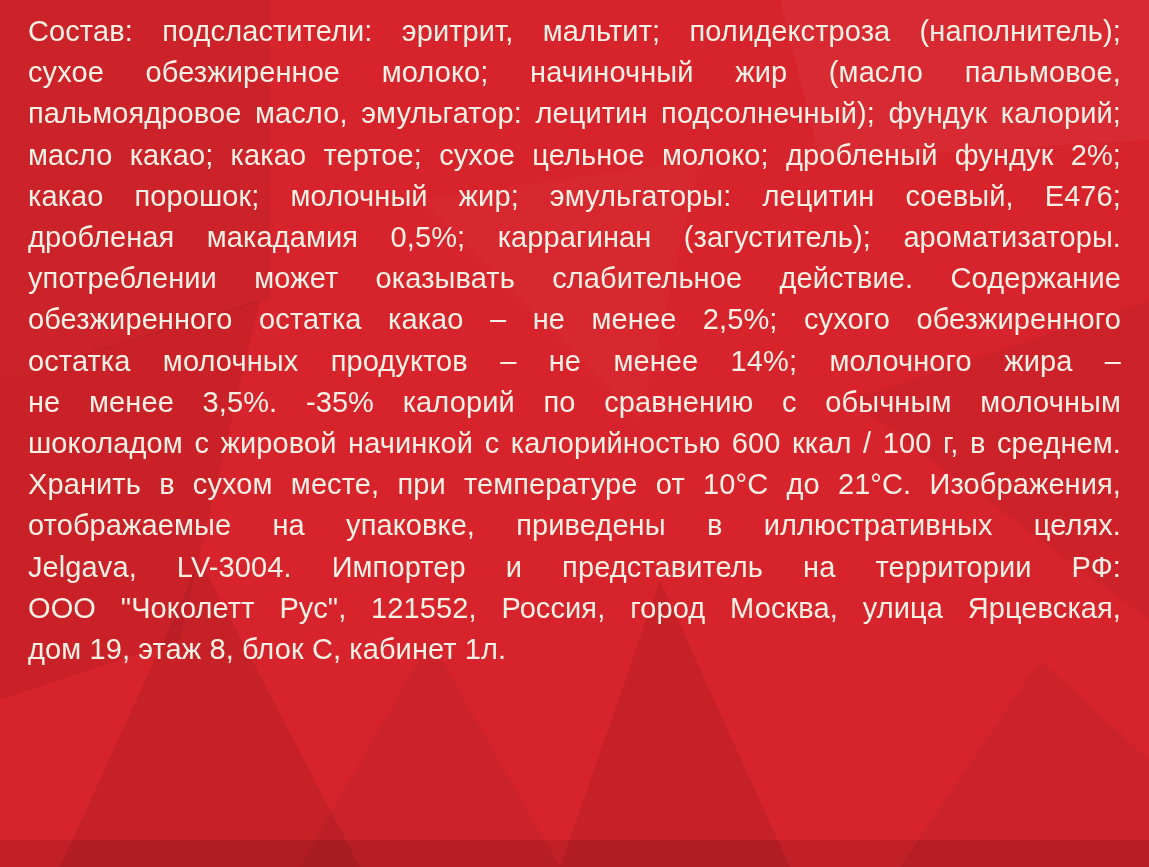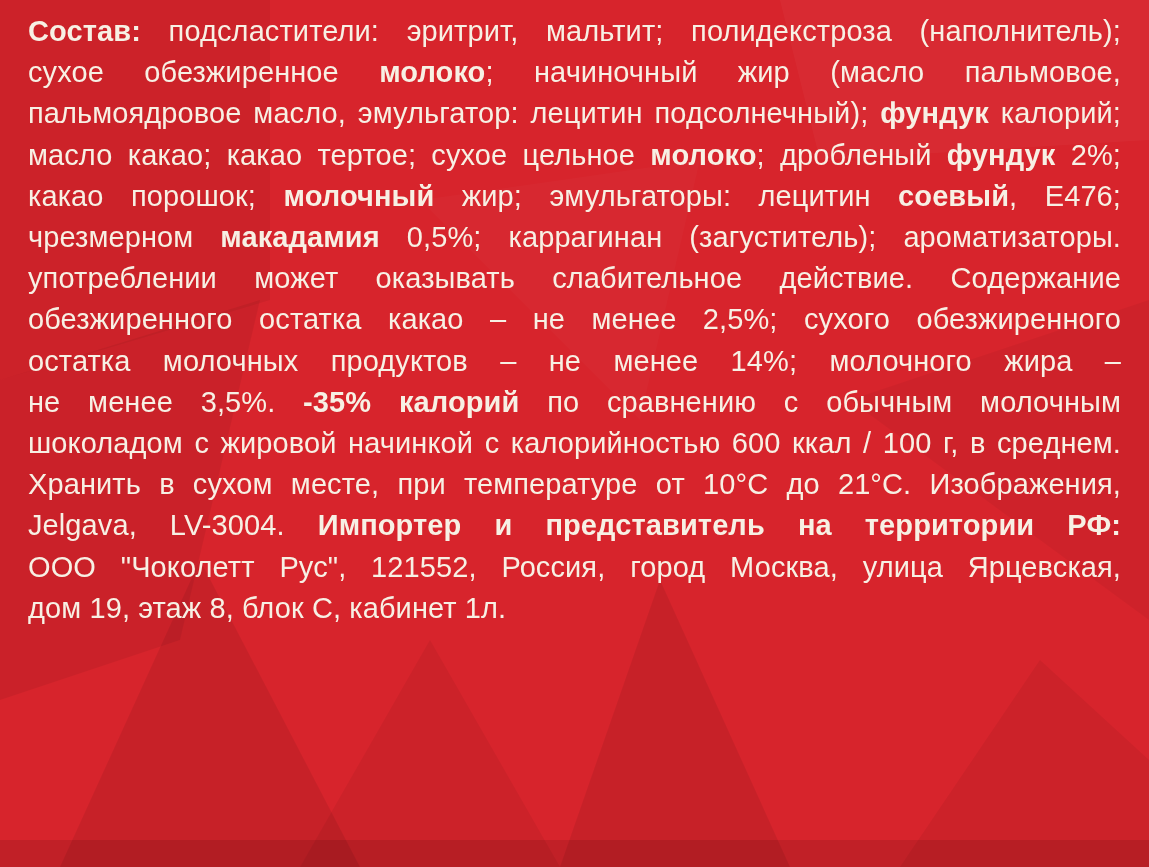--- a/index.html
+++ b/index.html
@@ -36,21 +36,21 @@
   .line {
     text-align: justify;
     text-align-last: justify;
     text-justify: inter-word;
     white-space: normal;
   }
   .line.no-just {
     text-align: center;
     text-align-last: left;
   }
-  .b { font-weight: 700; }
+  .b { font-weight: 400; }
 </style>
 </head>
 <body>
 
 <div class="label">
 
   <svg class="facets" viewBox="0 0 1149 867" preserveAspectRatio="none" aria-hidden="true">
 
     <polygon points="0,0 270,0 270,300 0,380" fill="#000000" opacity="0.05"></polygon>
     <polygon points="780,0 1149,0 1149,140 820,160" fill="#ffffff" opacity="0.03"></polygon>
@@ -63,25 +63,26 @@
     <polygon points="420,200 700,160 640,420" fill="#ffffff" opacity="0.02"></polygon>
     <rect x="0" y="840" width="1149" height="27" fill="#000000" opacity="0.10"></rect>
   </svg>
 
   <div class="text-block">
       <div class="line"><span class="b">Состав:</span><span> подсластители: эритрит, мальтит; полидекстроза (наполнитель);</span></div>
       <div class="line"><span>сухое обезжиренное </span><span class="b">молоко</span><span>; начиночный жир (масло пальмовое,</span></div>
       <div class="line"><span>пальмоядровое масло, эмульгатор: лецитин подсолнечный); </span><span class="b">фундук</span><span> калорий;</span></div>
       <div class="line"><span>масло какао; какао тертое; сухое цельное </span><span class="b">молоко</span><span>; дробленый </span><span class="b">фундук</span><span> 2%;</span></div>
       <div class="line"><span>какао порошок; </span><span class="b">молочный</span><span> жир; эмульгаторы: лецитин </span><span class="b">соевый</span><span>, Е476;</span></div>
-      <div class="line"><span>чрезмерном </span><span class="b">макадамия</span><span> 0,5%; каррагинан (загуститель); ароматизаторы.</span></div>
+      <div class="line"><span>дробленая </span><span class="b">макадамия</span><span> 0,5%; каррагинан (загуститель); ароматизаторы.</span></div>
       <div class="line"><span>употреблении может оказывать слабительное действие. Содержание</span></div>
       <div class="line"><span>обезжиренного остатка какао – не менее 2,5%; сухого обезжиренного</span></div>
       <div class="line"><span>остатка молочных продуктов – не менее 14%; молочного жира –</span></div>
       <div class="line"><span>не менее 3,5%. </span><span class="b">-35% калорий</span><span> по сравнению с обычным молочным</span></div>
       <div class="line"><span>шоколадом с жировой начинкой с калорийностью 600 ккал / 100 г, в среднем.</span></div>
       <div class="line"><span>Хранить в сухом месте, при температуре от 10°С до 21°С. Изображения,</span></div>
+      <div class="line"><span>отображаемые на упаковке, приведены в иллюстративных целях.</span></div>
       <div class="line"><span>Jelgava, LV-3004. </span><span class="b">Импортер и представитель на территории РФ:</span></div>
       <div class="line"><span>ООО "Чоколетт Рус", 121552, Россия, город Москва, улица Ярцевская,</span></div>
       <div class="line no-just"><span>дом 19, этаж 8, блок C, кабинет 1л.</span></div>
     </div>
 
 </div>
 
 </body></html>

